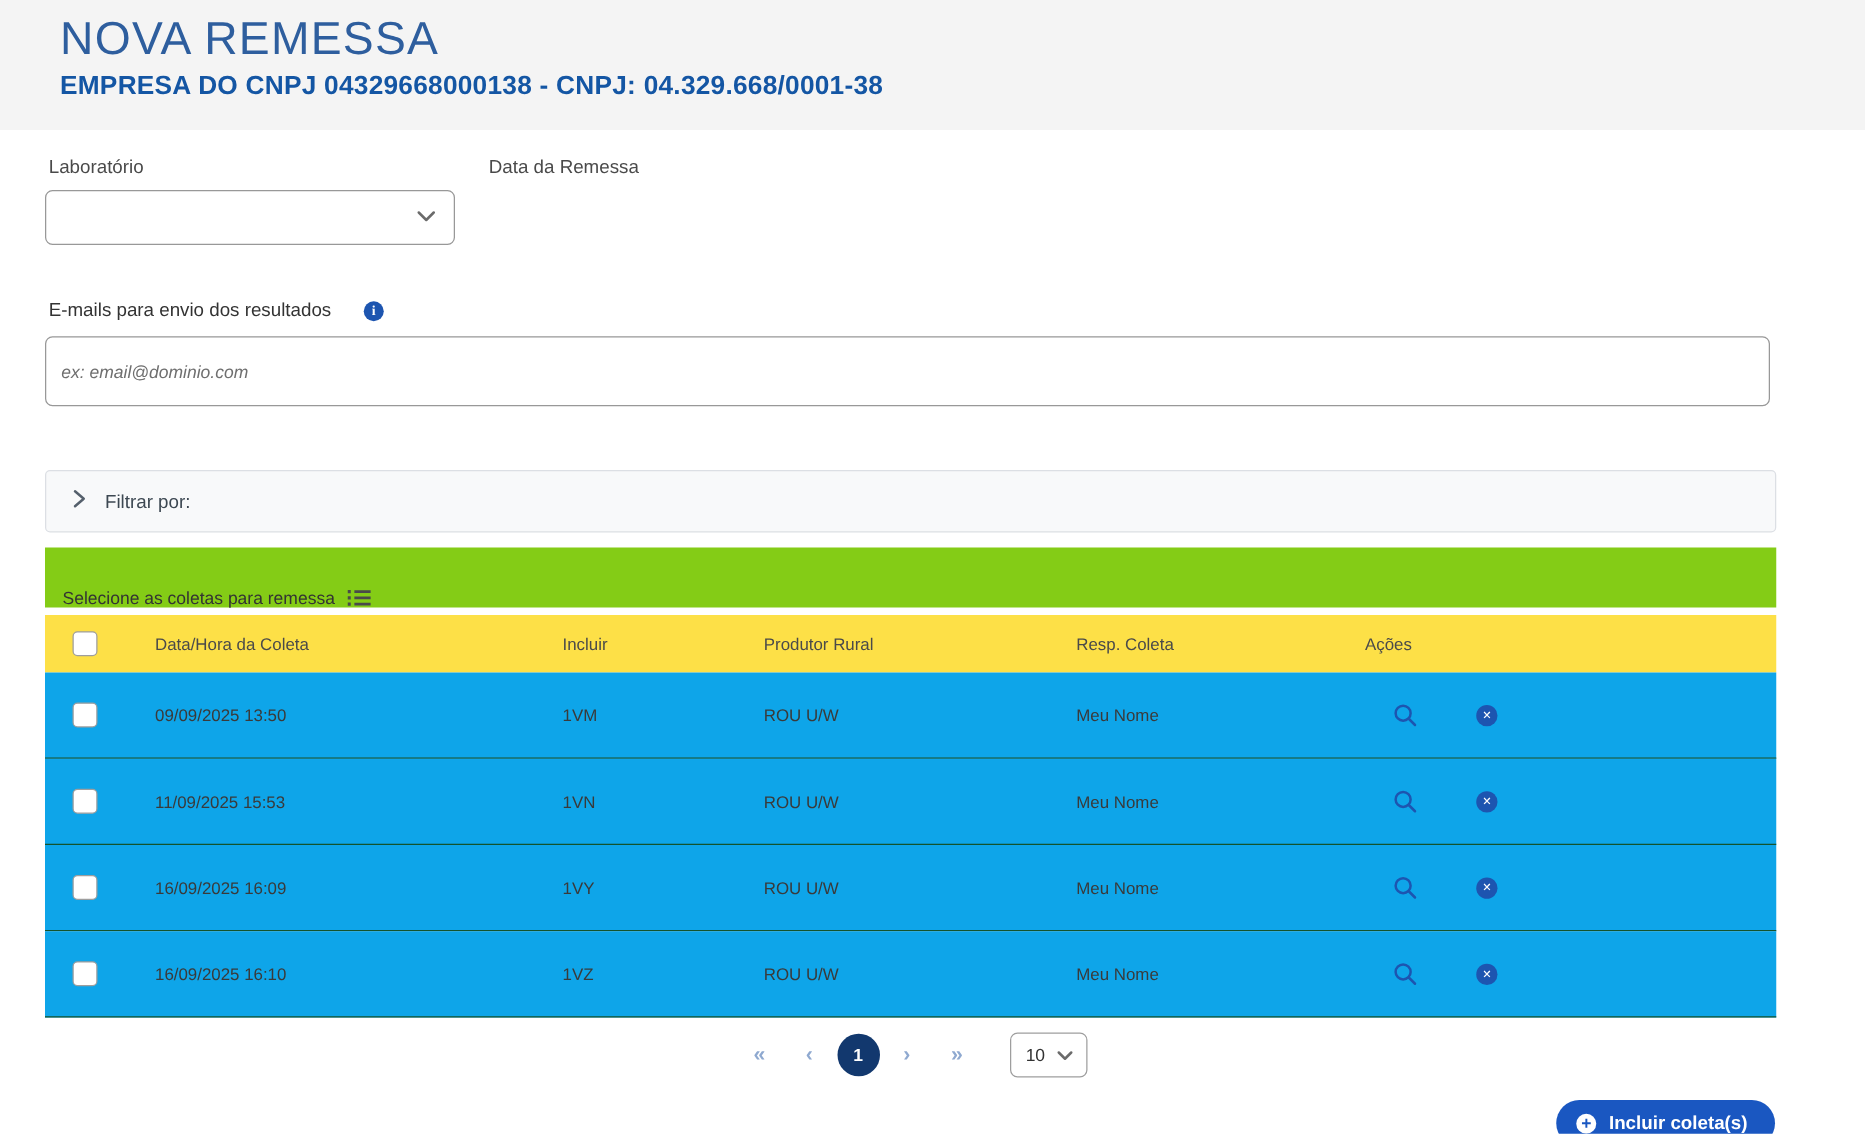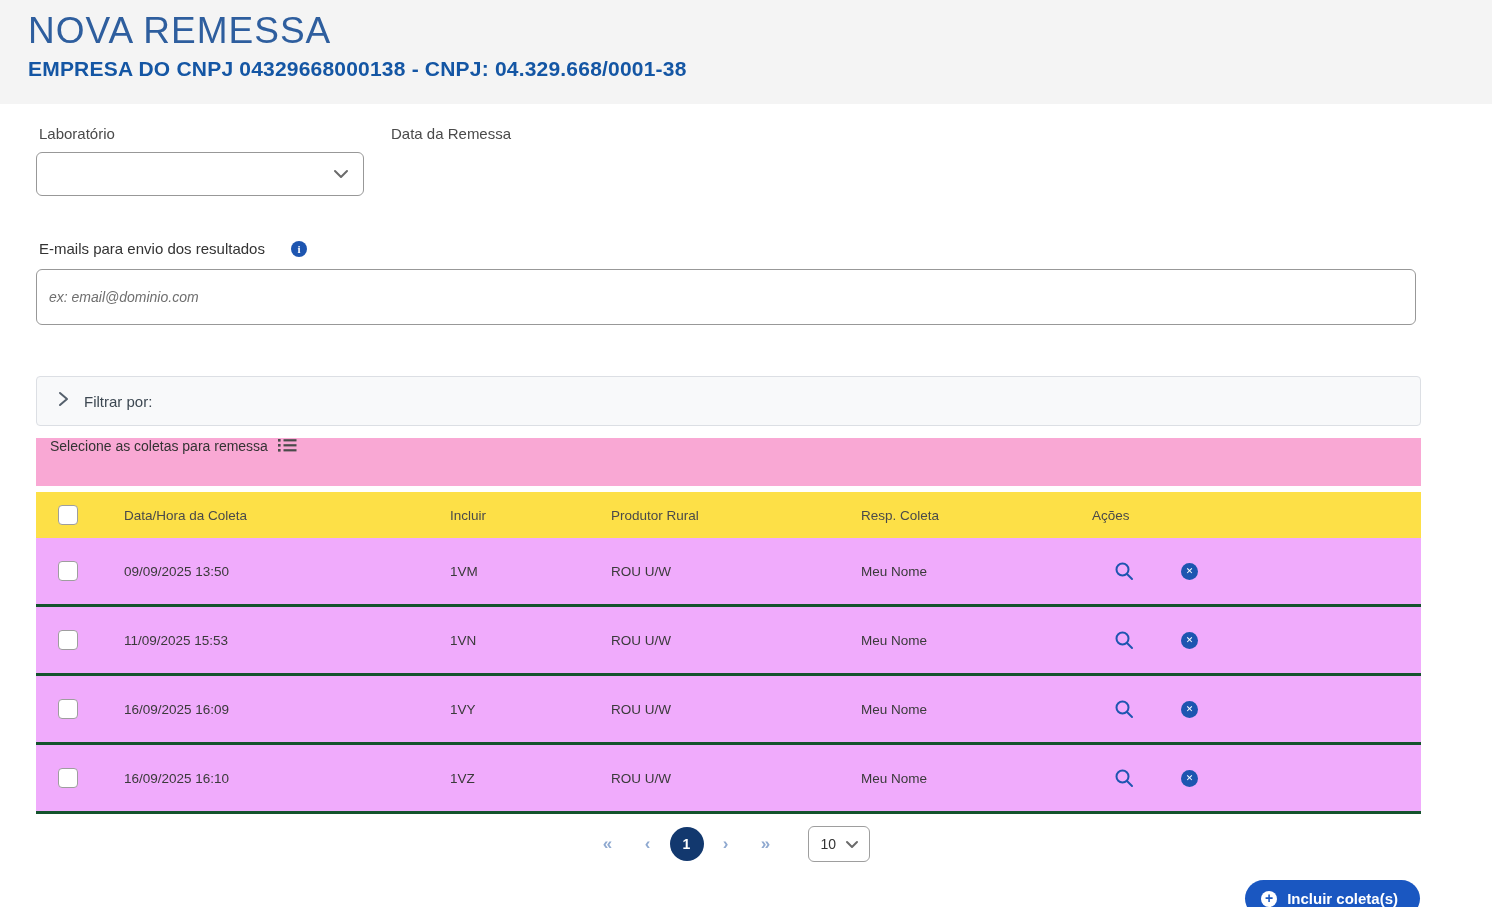--- a/index.html
+++ b/index.html
@@ -1,20 +1,20 @@
 <!DOCTYPE html>
 <html><head>
 <meta charset="utf-8">
 <style>
   * { margin: 0; padding: 0; box-sizing: border-box; }
   html, body { width: 1492px; background: #ffffff; font-family: "Liberation Sans", "DejaVu Sans", sans-serif; }
   .page { width: 1492px; height: 907px; position: relative; overflow: hidden; }
 
   
-  .header { background: #f4f4f4; height: 104px; padding: 10px 36px 0 28px; }
+  .header { background: #f4f4f4; height: 104px; padding: 10px 36px 0 48px; }
   .page-title { color: #2e5e9e; font-size: 37px; font-weight: 300; letter-spacing: 1px; line-height: 1.15; }
   .page-subtitle { color: #1456a4; font-size: 21px; font-weight: 700; margin-top: 4px; letter-spacing: 0.2px; }
 
   
   .content { padding: 0 71px 0 36px; }
   .form-row { display: flex; gap: 24px; margin-top: 21px; }
   .field { display: flex; flex-direction: column; }
   .field-label { font-size: 15px; color: #4a4a4a; margin-bottom: 10px; margin-left: 3px; }
   .select-box { width: 328px; height: 44px; border: 1px solid #989898; border-radius: 6px; background: #fff;
     display: flex; align-items: center; justify-content: flex-end; padding-right: 14px; cursor: pointer; }
@@ -32,30 +32,30 @@
   
   .filter-bar { width: 1385px; height: 50px; margin-top: 51px; background: #f8f9fa;
     border: 1px solid #dcdfe4; border-radius: 4px; display: flex; align-items: center;
     padding-left: 20px; gap: 15px; cursor: pointer; }
   .filter-label { font-size: 15px; color: #3d4852; }
   .chev { stroke: #55606c; stroke-width: 2; fill: none; stroke-linecap: round; stroke-linejoin: round; }
   .chev-gray { stroke: #6b6b6b; }
 
   
   .coletas-panel { margin-top: 12px; width: 1385px; }
-  .coletas-titlebar { background: #f9a8d4; height: 48px; display: flex; align-items: flex-start;
+  .coletas-titlebar { background: #84cc16; height: 48px; display: flex; align-items: flex-end;
     padding-left: 14px; gap: 10px; }
   .coletas-title { font-size: 14px; color: #333; }
   .list-icon { display: inline-flex; cursor: pointer; }
   .table-header { background: #fde047; height: 46px; margin-top: 6px; display: grid;
     grid-template-columns: 88px 326px 161px 250px 231px 1fr; align-items: center;
     font-size: 13.5px; color: #4a4a4a; }
-  .table-row { background: #f0abfc; height: 69px; display: grid;
+  .table-row { background: #0ea5e9; height: 69px; display: grid;
     grid-template-columns: 88px 326px 161px 250px 231px 1fr; align-items: center;
-    font-size: 13.5px; color: #3a3a3a; border-bottom: 3px solid #14532d; }
+    font-size: 13.5px; color: #3a3a3a; border-bottom: 1px solid #14532d; }
   .cell-check { padding-left: 22px; }
   .checkbox { width: 20px; height: 20px; border: 1.5px solid #9e9e9e; border-radius: 4px;
     background: #fff; cursor: pointer; display: block; }
   .cell-actions { display: flex; align-items: center; padding-left: 22px; gap: 47px; }
   .search-icon { cursor: pointer; display: inline-flex; }
   .remove-icon { width: 17px; height: 17px; border-radius: 50%; background: #1d55b0; color: #fff;
     font-size: 9px; font-weight: 700; display: flex; align-items: center; justify-content: center;
     cursor: pointer; line-height: 1; }
 
   

